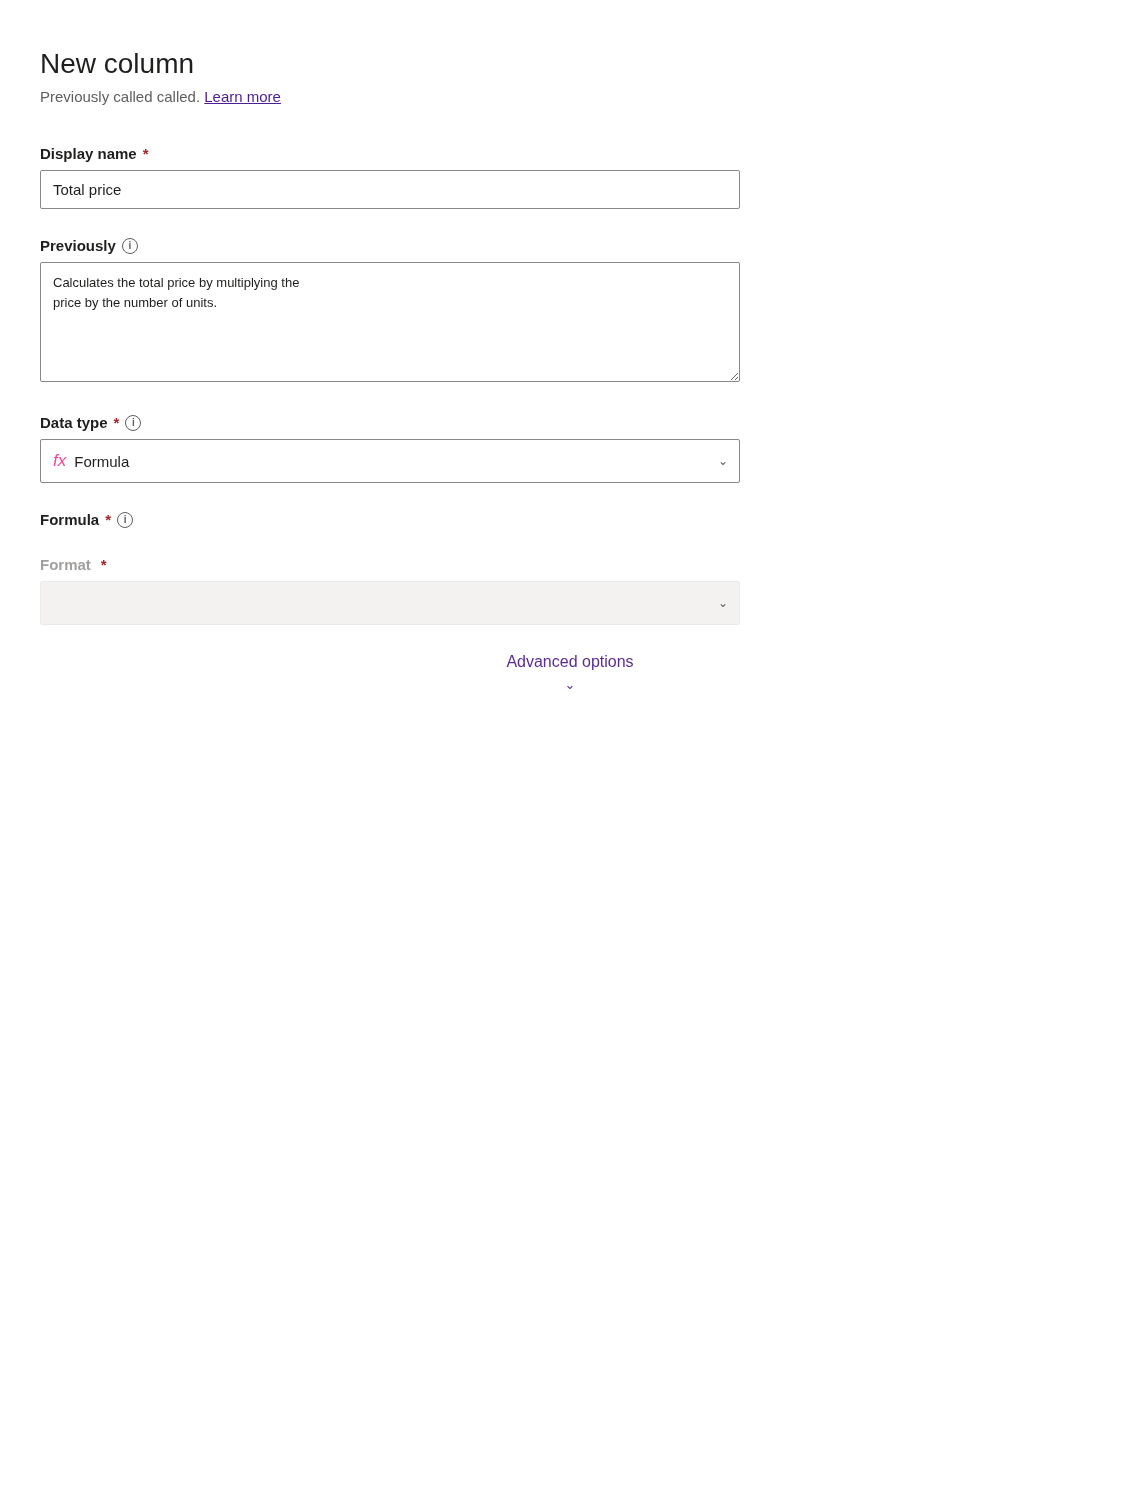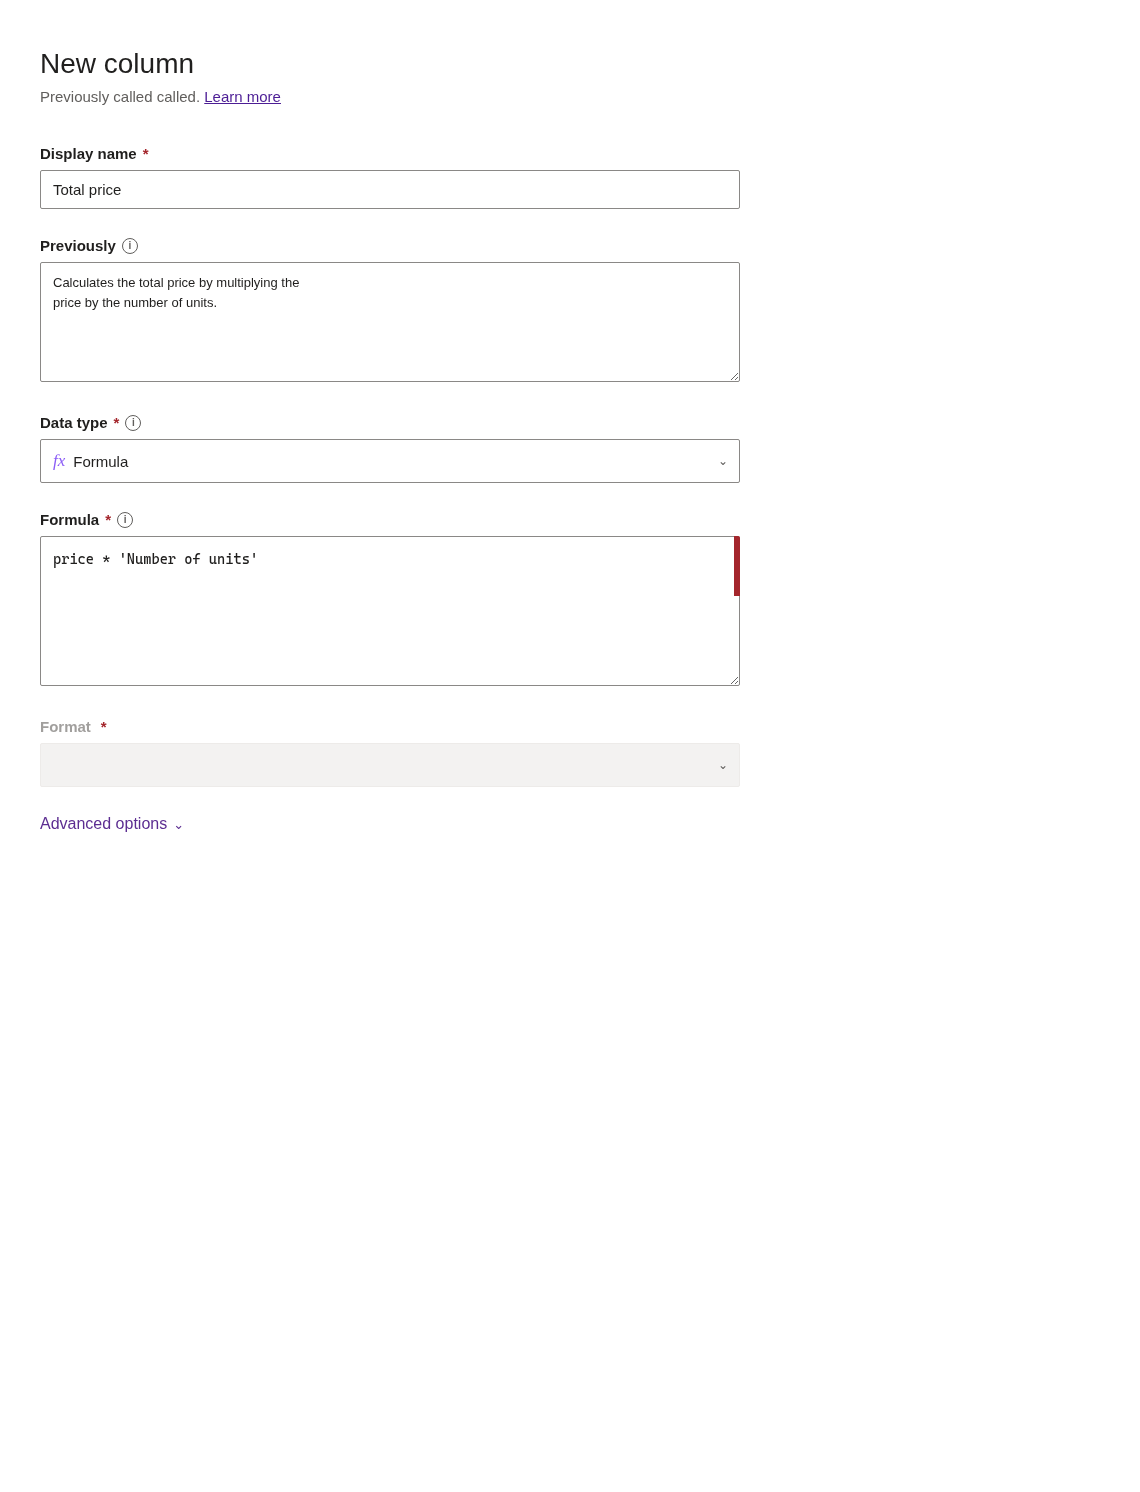--- a/index.html
+++ b/index.html
@@ -113,23 +113,23 @@
       background: #ffffff;
       cursor: pointer;
       display: flex;
       align-items: center;
       gap: 8px;
       min-height: 44px;
     }
 
     .select-display .fx-icon {
       font-style: italic;
-      font-family: Liberation Serif, serif;
+      font-family: Liberation Sans, sans-serif;
       font-size: 17px;
-      color: #8b5cf6;
+      color: #ec4899;
     }
 
     .chevron-icon {
       position: absolute;
       right: 12px;
       top: 50%;
       transform: translateY(-50%);
       color: #605e5c;
       font-size: 12px;
       pointer-events: none;
@@ -197,20 +197,21 @@
 
     .advanced-options {
       display: flex;
       align-items: center;
       gap: 6px;
       color: #5c2d91;
       font-size: 16px;
       font-weight: 400;
       cursor: pointer;
       margin-top: 2px;
+      flex-direction: column;
     }
 
     .advanced-options .chevron {
       font-size: 13px;
       color: #5c2d91;
     }
   </style>
 </head>
 <body>
 
@@ -252,24 +253,20 @@
     <span class="chevron-icon">⌄</span>
   </div>
 </div>
 
 <div class="form-section">
   <div class="field-label">
     <span>Formula</span>
     <span class="required-star">*</span>
     <span class="info-icon">i</span>
   </div>
-  <div class="formula-wrapper">
-    <textarea class="formula-textarea" style="">price * 'Number of units'</textarea>
-    <div class="formula-indicator-bar"></div>
-  </div>
 </div>
 
 <div class="format-section">
   <div class="format-label">
     <span>Format</span>
     <span class="required-star">*</span>
   </div>
   <div class="select-wrapper">
     <div class="format-select-display">
     </div>

